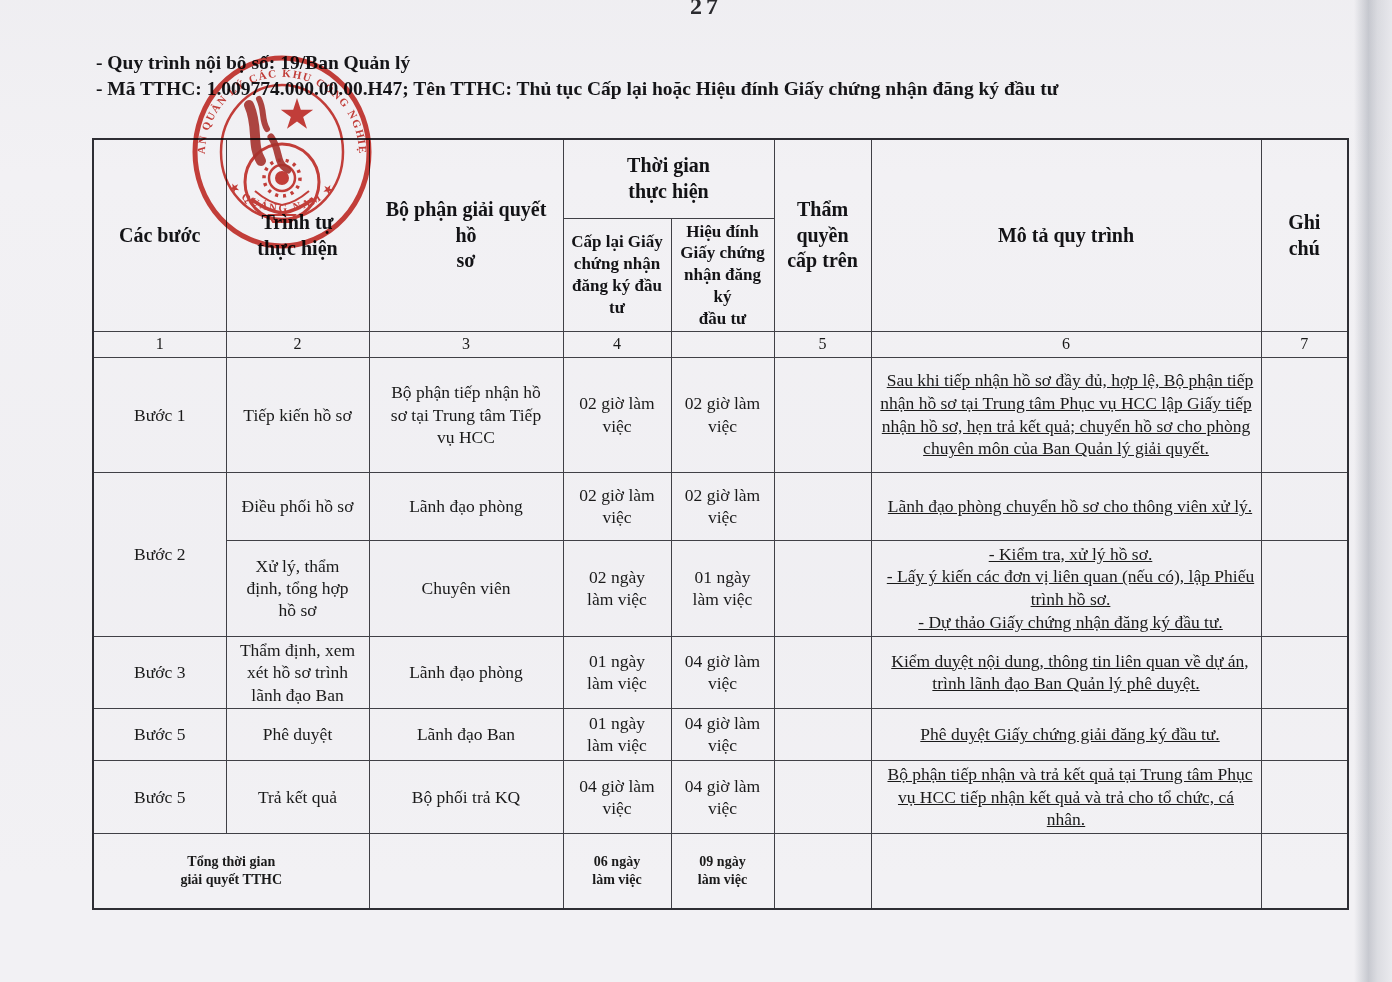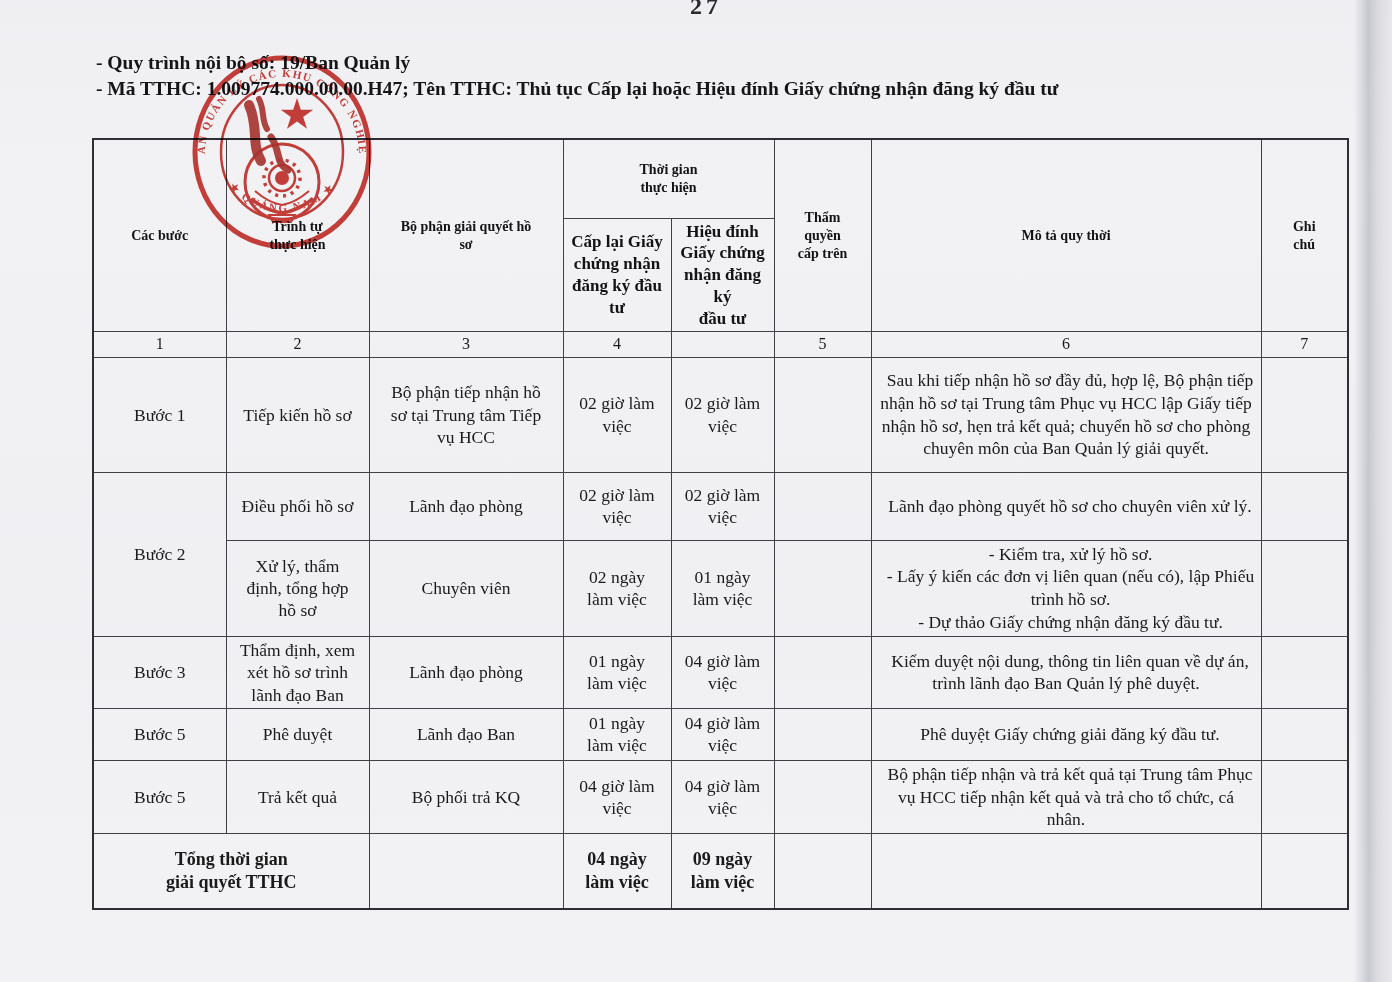--- a/index.html
+++ b/index.html
@@ -40,28 +40,28 @@
   }
   table.proc th, table.proc td{
     border:1.6px solid #404046;
     padding:2px 6px;
     vertical-align:middle;
     text-align:center;
     white-space:pre-line;
     overflow:hidden;
   }
   table.proc{border:2px solid #2e2e34;}
-  th{font-weight:bold;font-size:14px;color:#131316;}
+  th{font-weight:bold;font-size:20px;color:#131316;}
   th.sub{font-size:17px;}
   td.num{font-size:16px;padding:0;}
   td.desc{
-    text-align:justify;text-indent:8px;padding:3px 10px;line-height:1.3;
+    text-align:justify;text-indent:8px;padding:3px 10px;line-height:1.3;text-decoration:underline;
   }
   td.desc.bullets{text-indent:0;padding-left:15px;}
-  td.bold{font-weight:bold;font-size:18px;}
+  td.bold{font-weight:bold;font-size:14px;}
   .r-h1{height:79px}.r-h2{height:88px}.r-num{height:25px}
   .r-b1{height:115px}.r-b2a{height:68px}.r-b2b{height:92px}
   .r-b3{height:67px}.r-b4{height:52px}.r-b5{height:66px}.r-tot{height:75px}
   .stamp{
     position:absolute;left:189px;top:53px;width:188px;height:200px;
     mix-blend-mode:multiply;opacity:0.92;pointer-events:none;
   }
 </style>
 </head>
 <body>
@@ -95,21 +95,21 @@
       <th rowspan="2">Các bước</th>
       <th rowspan="2">Trình tự
 thực hiện</th>
       <th rowspan="2">Bộ phận giải quyết hồ
 sơ</th>
       <th colspan="2">Thời gian
 thực hiện</th>
       <th rowspan="2">Thẩm
 quyền
 cấp trên</th>
-      <th rowspan="2">Mô tả quy thời</th>
+      <th rowspan="2">Mô tả quy trình</th>
       <th rowspan="2">Ghi
 chú</th>
     </tr>
     <tr class="r-h2">
       <th class="sub">Cấp lại Giấy
 chứng nhận
 đăng ký đầu
 tư</th>
       <th class="sub">Hiệu đính
 Giấy chứng
@@ -142,21 +142,21 @@
     </tr>
     <tr class="r-b2a">
       <td rowspan="2">Bước 2</td>
       <td>Điều phối hồ sơ</td>
       <td>Lãnh đạo phòng</td>
       <td>02 giờ làm
 việc</td>
       <td>02 giờ làm
 việc</td>
       <td></td>
-      <td class="desc">Lãnh đạo phòng quyết hồ sơ cho chuyên viên xử lý.</td>
+      <td class="desc">Lãnh đạo phòng chuyển hồ sơ cho thông viên xử lý.</td>
       <td></td>
     </tr>
     <tr class="r-b2b">
       <td>Xử lý, thẩm
 định, tổng hợp
 hồ sơ</td>
       <td>Chuyên viên</td>
       <td>02 ngày
 làm việc</td>
       <td>01 ngày
@@ -202,21 +202,21 @@
       <td>04 giờ làm
 việc</td>
       <td></td>
       <td class="desc">Bộ phận tiếp nhận và trả kết quả tại Trung tâm Phục vụ HCC tiếp nhận kết quả và trả cho tổ chức, cá nhân.</td>
       <td></td>
     </tr>
     <tr class="r-tot">
       <td colspan="2" class="bold">Tổng thời gian
 giải quyết TTHC</td>
       <td></td>
-      <td class="bold">04 ngày
+      <td class="bold">06 ngày
 làm việc</td>
       <td class="bold">09 ngày
 làm việc</td>
       <td></td>
       <td></td>
       <td></td>
     </tr>
   </tbody>
     </table>
 

